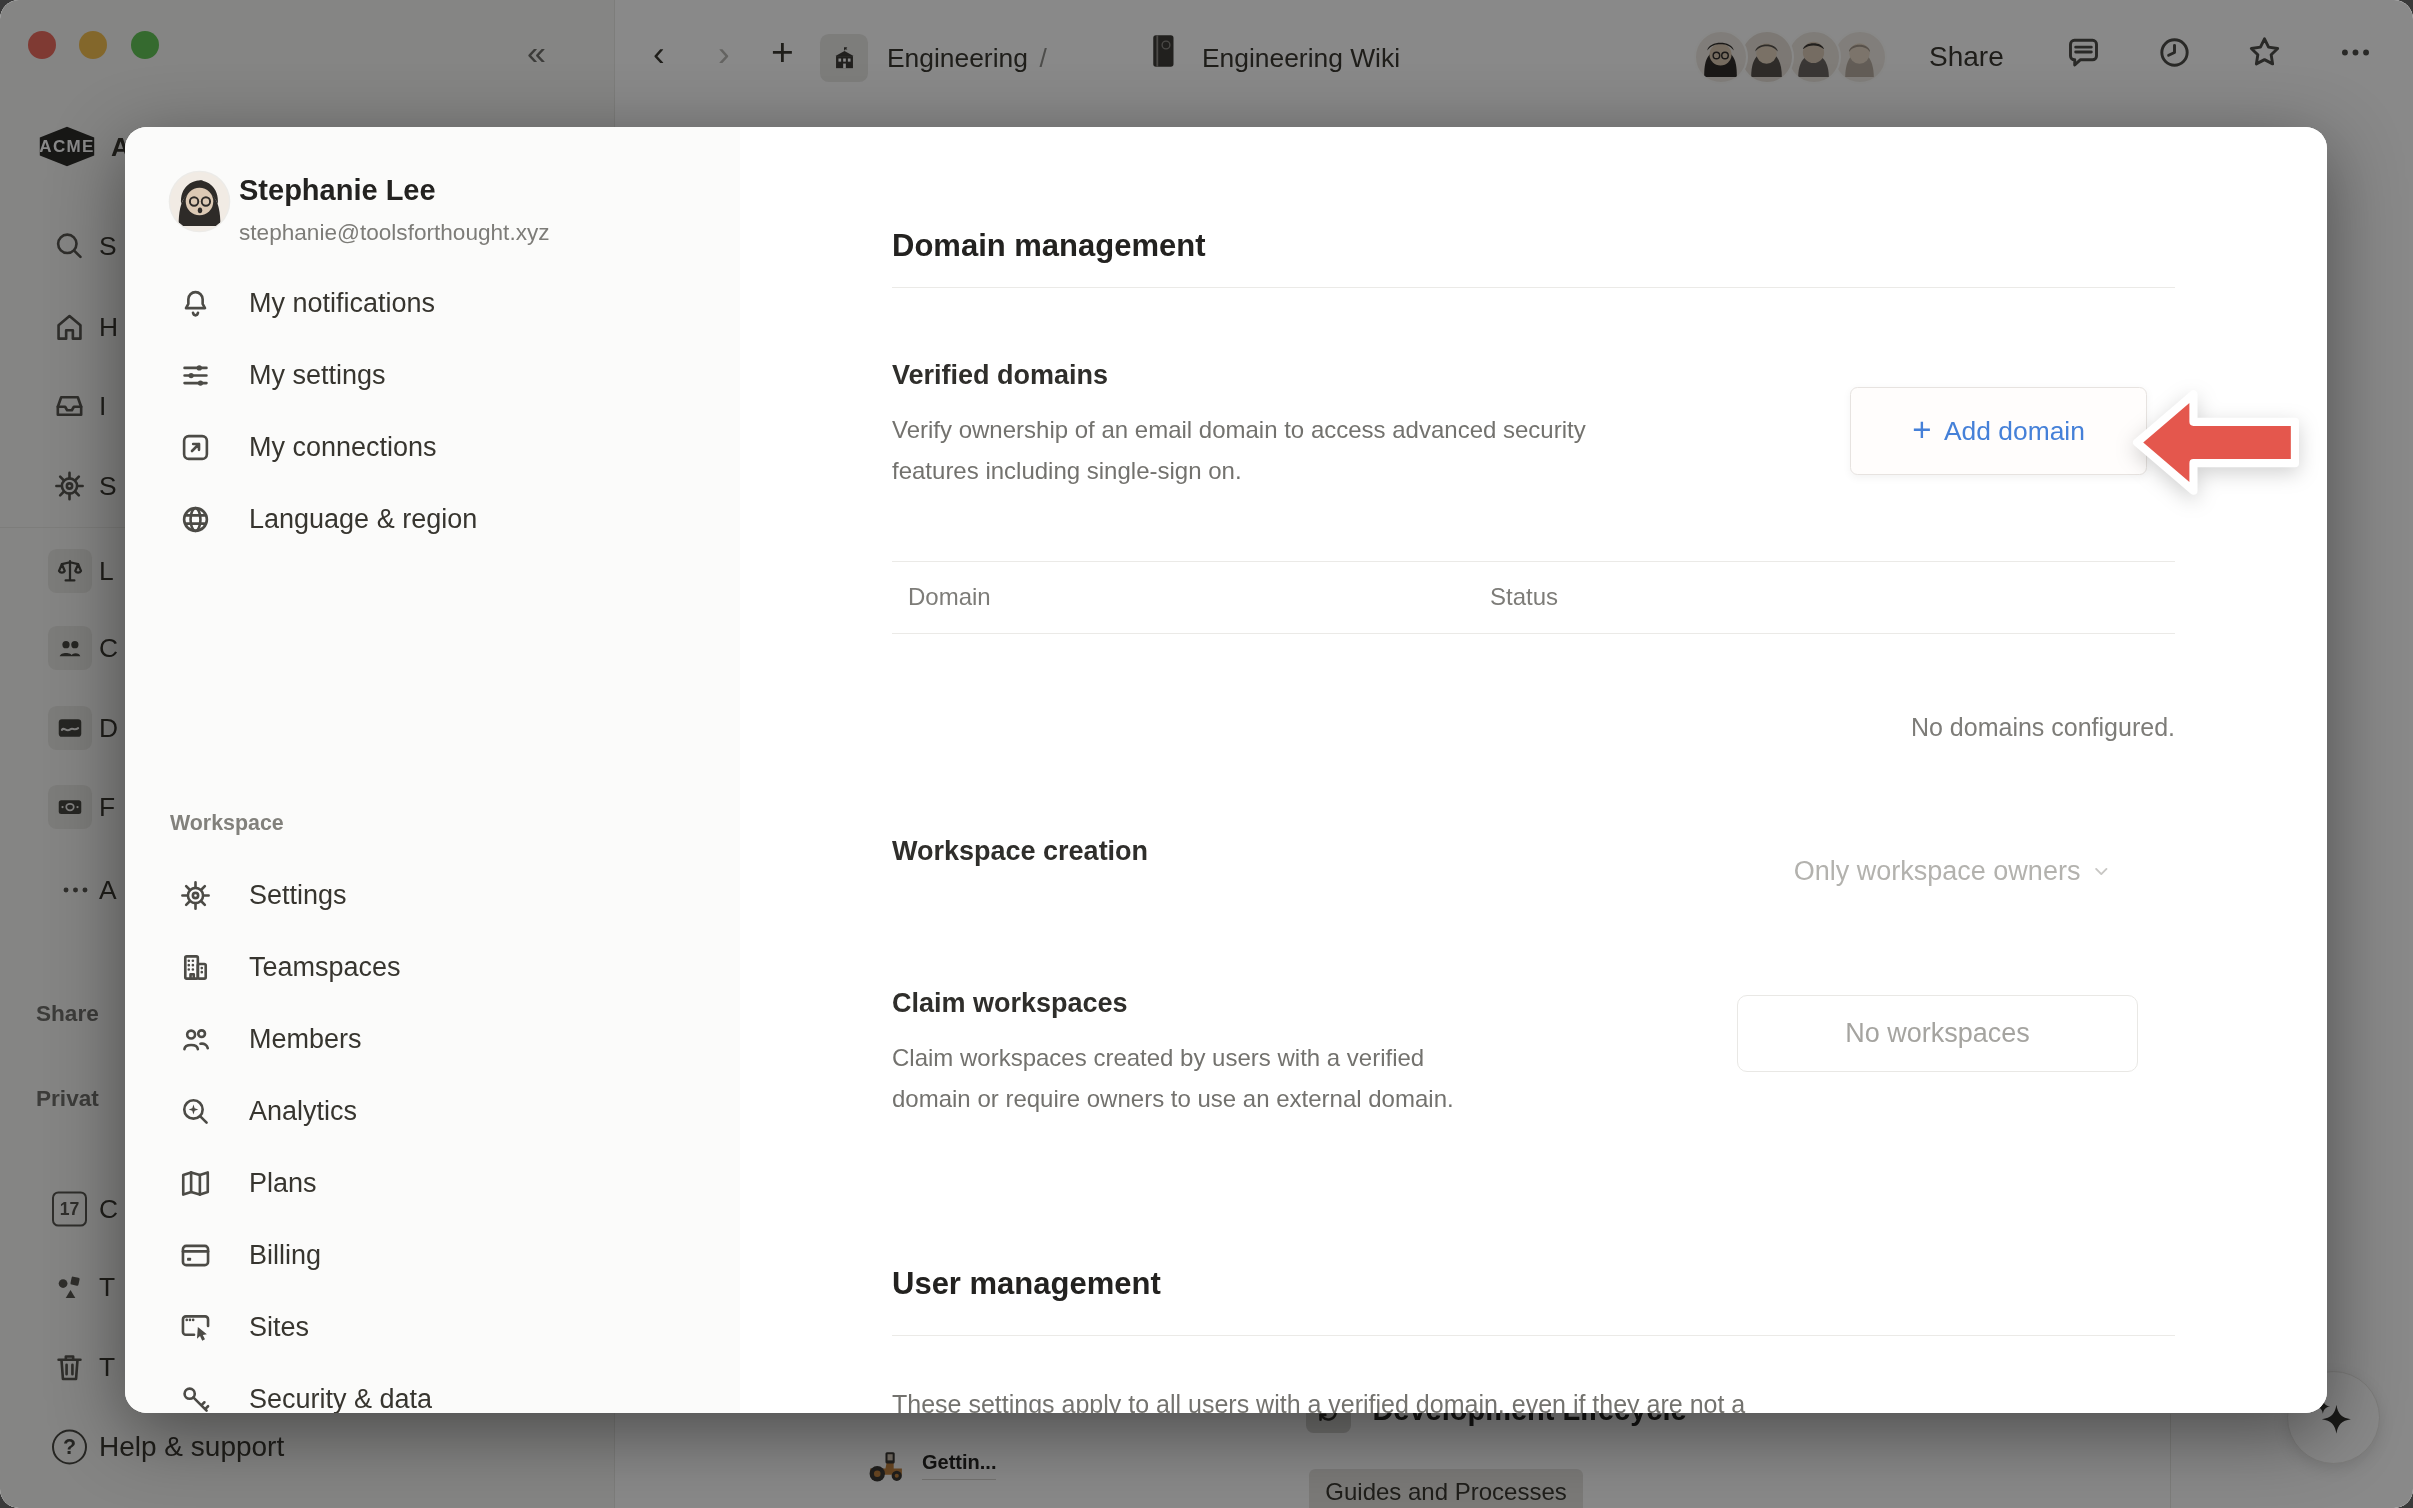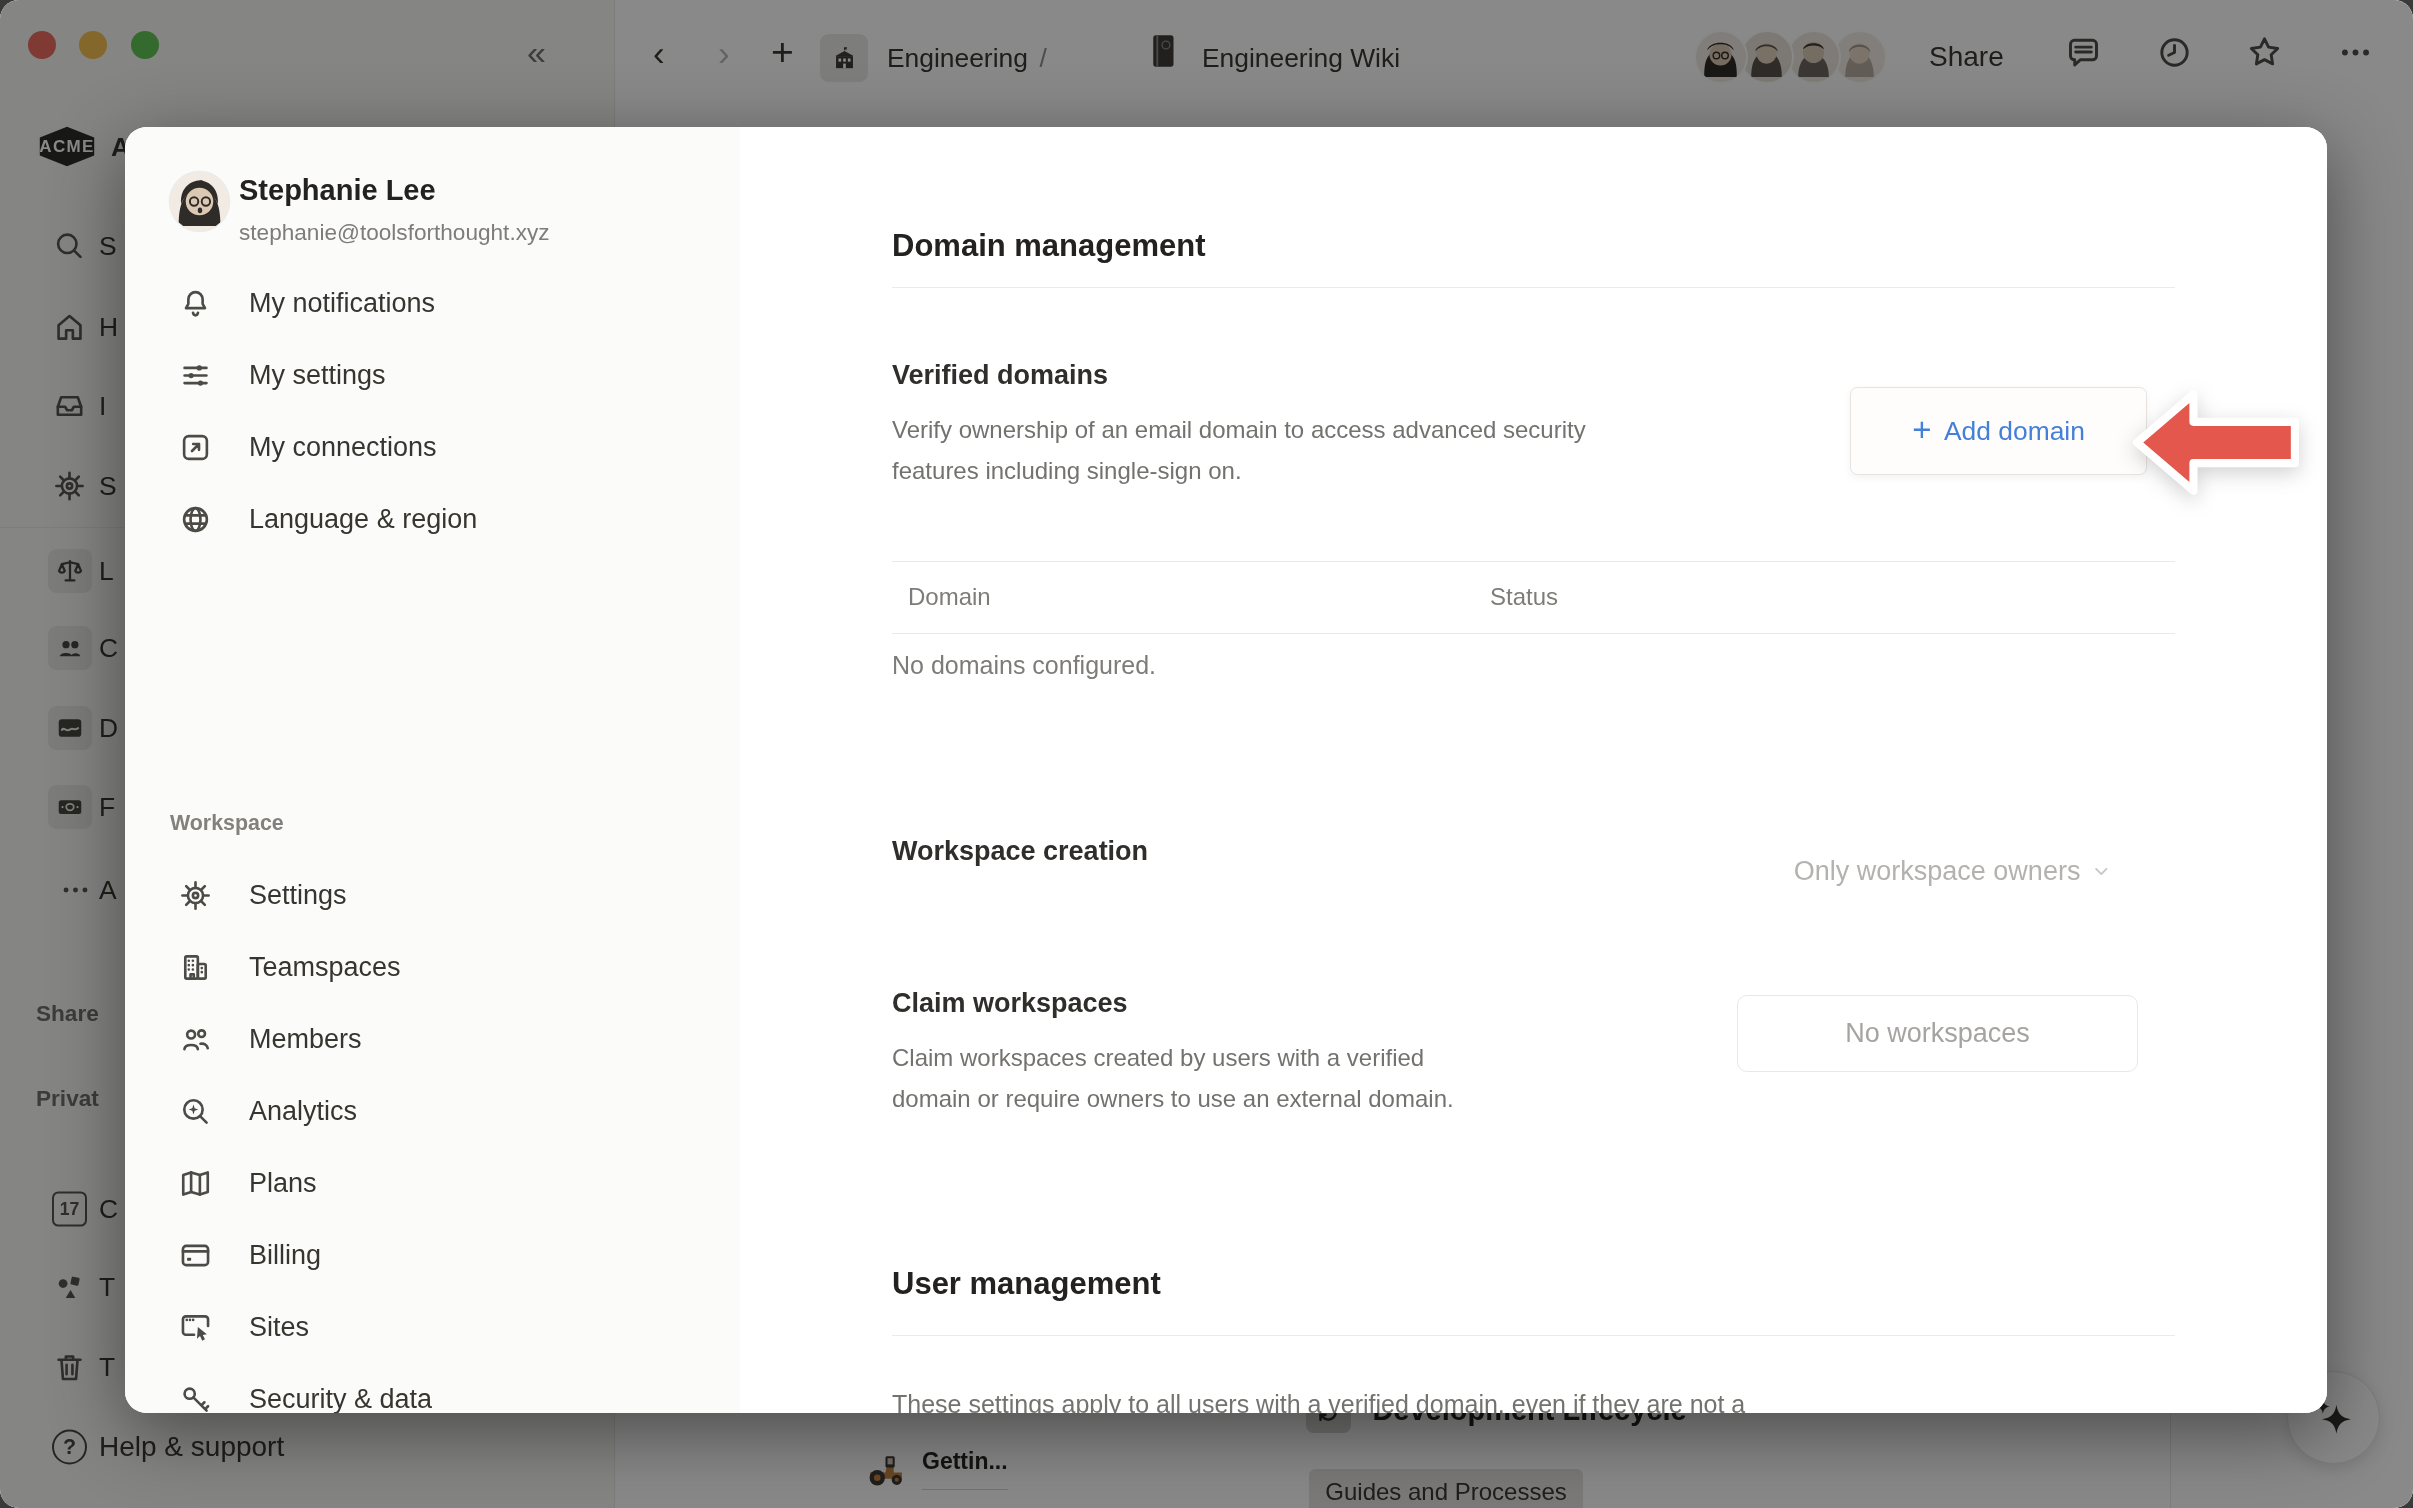--- a/index.html
+++ b/index.html
@@ -297,21 +297,21 @@
     <div class="abs" style="left:251px; top:1448px; display:flex; align-items:center; gap:15px;">
       <svg width="41" height="35" viewBox="0 0 40 34">
           <path d="M4 20h15l2-10h6v10h8v6H4z" fill="#c2833f"></path>
           <rect x="19" y="4" width="9" height="11" rx="1.5" fill="#3a3834"></rect>
           <rect x="21" y="6" width="5" height="6" fill="#d9cdbc"></rect>
           <circle cx="11" cy="25" r="7.5" fill="#3a3834"></circle>
           <circle cx="11" cy="25" r="3.2" fill="#c2833f"></circle>
           <circle cx="30" cy="27" r="5" fill="#3a3834"></circle>
           <circle cx="30" cy="27" r="2" fill="#c2833f"></circle>
         </svg>
-      <span style="font-size:23px; font-weight:700; color:#232220; border-bottom:1.9px solid #d6d4d0; padding-bottom:14px;">Gettin...</span>
+      <span style="font-size:20px; font-weight:700; color:#232220; border-bottom:1.9px solid #d6d4d0; padding-bottom:5px;">Gettin...</span>
     </div>
 
     <div class="hair" style="left:1555px; top:1414px; width:1.3px; height:94px;"></div>
     <div class="abs" style="left:691px; top:1388px; display:flex; align-items:center; gap:21.4px;">
       <div style="width:45px; height:45px; border-radius:7.5px; background:#d6d5d2; display:flex; align-items:center; justify-content:center;">
         <svg width="33" height="33" viewBox="0 0 24 24">
             <g class="str" style="color:#2f2e2b; stroke-width:1.9;">
               <path d="M6.8 10a5.6 5.6 0 0 1 9.6-2.7l1.3 1.4"></path>
               <path d="M17.8 5.3v3.5h-3.5"></path>
               <path d="M17.2 14a5.6 5.6 0 0 1-9.6 2.7l-1.3-1.4"></path>
@@ -497,21 +497,21 @@
       </div>
 
       <svg class="abs" style="left:1388px; top:256px; filter:drop-shadow(0 6.3px 10px rgba(0,0,0,0.18));" width="176" height="119" viewBox="0 0 280 190">
         <path d="M14 95 L104 18 L104 62 L266 62 L266 128 L104 128 L104 172 Z" fill="#e4574d" stroke="#ffffff" stroke-width="13" stroke-linejoin="round"></path>
       </svg>
 
       <div class="divider" style="left:152px; top:434px; width:1283px;"></div>
       <div class="tbl-head" style="left:168px; top:456px;">Domain</div>
       <div class="tbl-head" style="left:750px; top:456px;">Status</div>
       <div class="divider" style="left:152px; top:506px; width:1283px;"></div>
-      <div class="abs" style="left:152px; top:524px; width:1283px; text-align:left; font-size:25px; color:#7d7c78;">No domains configured.</div>
+      <div class="abs" style="left:152px; top:586px; width:1283px; text-align:right; font-size:25px; color:#7d7c78;">No domains configured.</div>
 
       <div class="abs h2" style="left:152px; top:709px;">Workspace creation</div>
       <div class="drop" style="right:214px; top:729px;">
         <span>Only workspace owners</span>
         <svg width="22.6" height="22.6" viewBox="0 0 24 24">
             <path d="M6.5 9.5 12 15l5.5-5.5" fill="none" stroke="#c8c7c4" stroke-width="2" stroke-linecap="round" stroke-linejoin="round"></path>
           </svg>
       </div>
 
       <div class="abs h2" style="left:152px; top:861px;">Claim workspaces</div>

